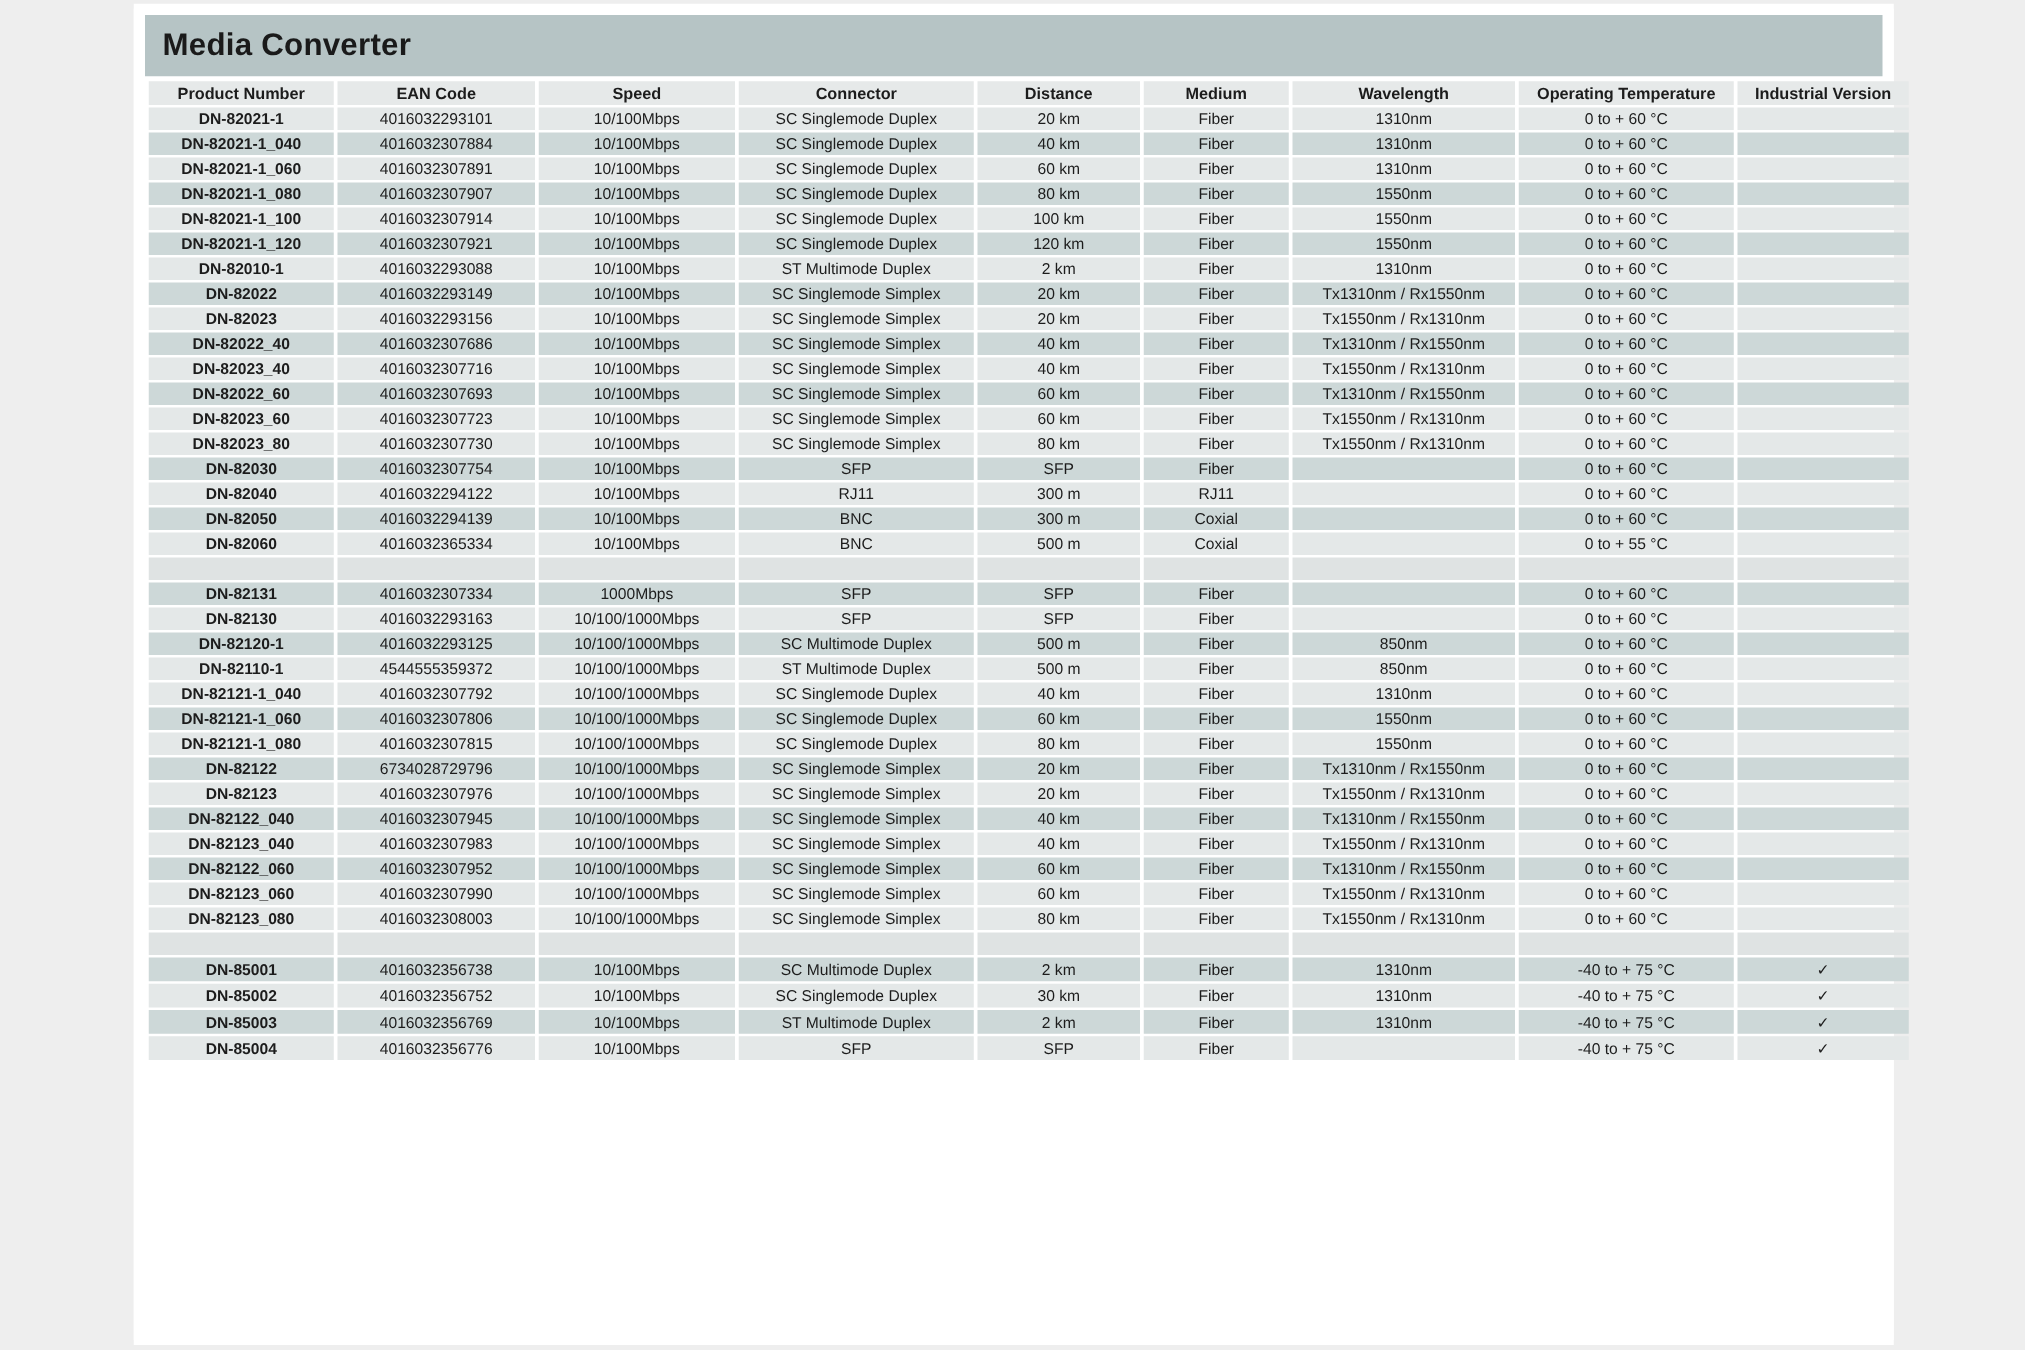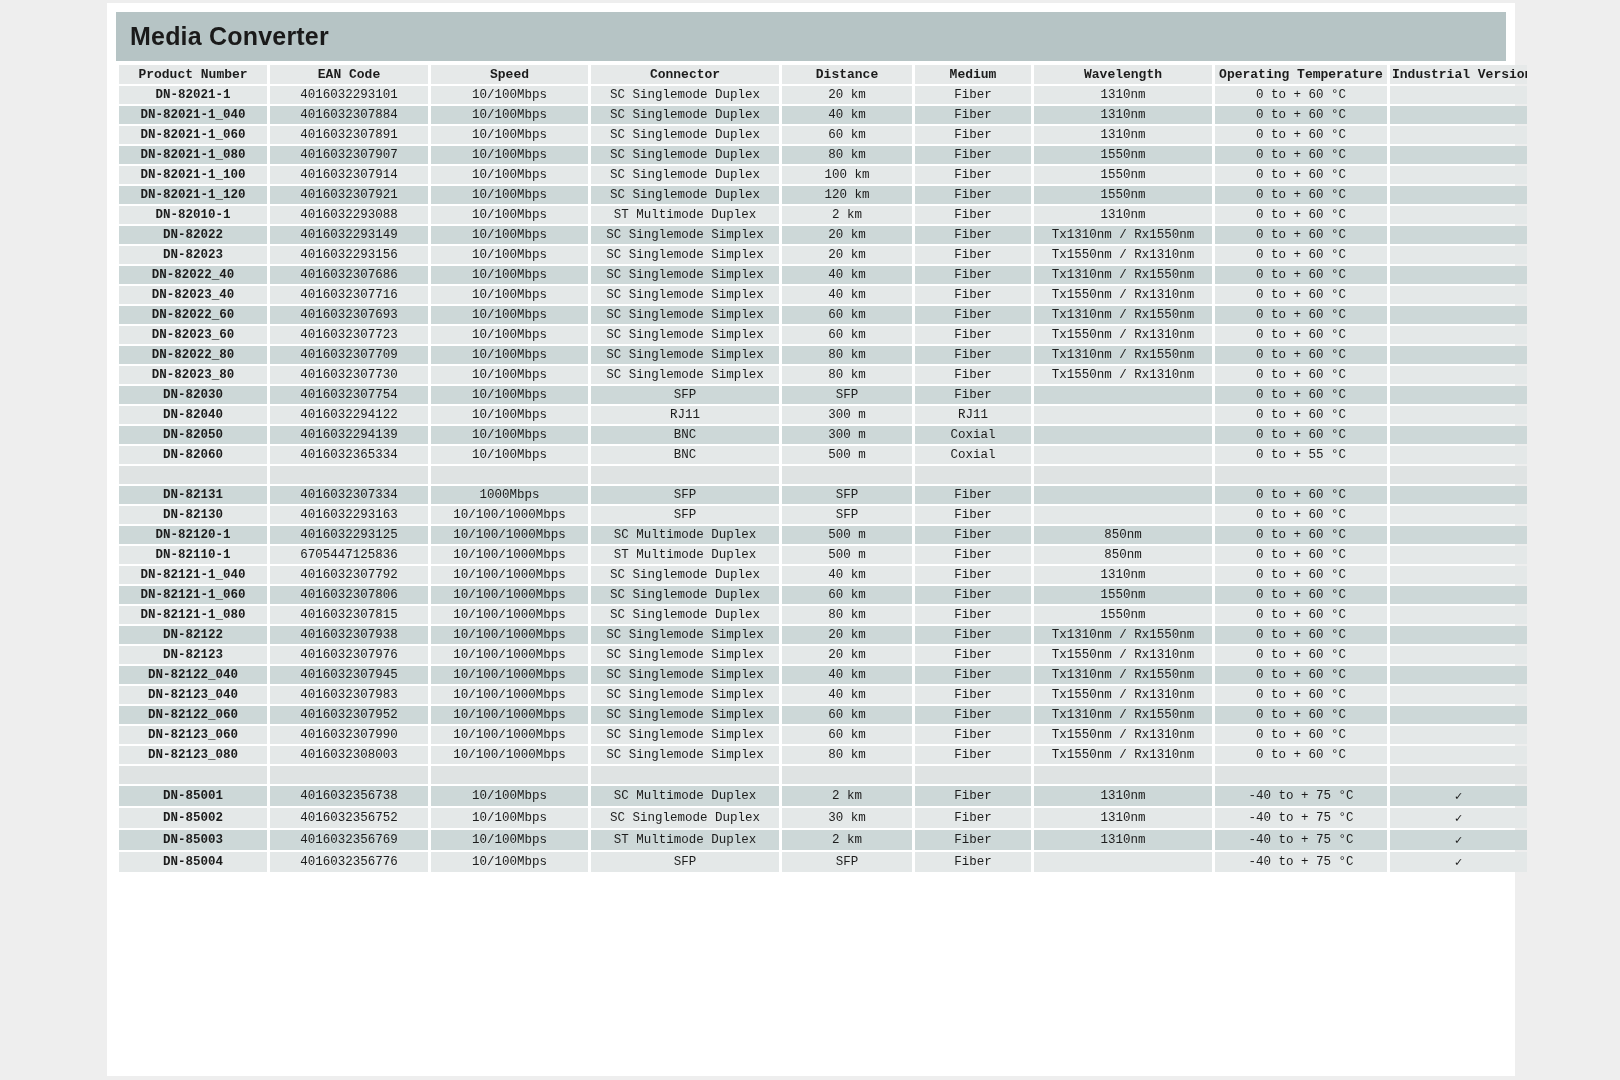--- a/index.html
+++ b/index.html
@@ -47,21 +47,20 @@
     color: #1a1a1a;
     letter-spacing: 0.2px;
   }
 
   table.spec {
     border-collapse: separate;
     border-spacing: 3px 2px;
     width: 1391px;
     margin-top: 2px;
     table-layout: fixed;
-    font-family: Liberation Mono, monospace;
   }
   table.spec th, table.spec td {
     font-size: 12.5px;
     color: #1c1c1c;
     text-align: center;
     height: 18px;
     padding: 2px 2px;
     box-sizing: border-box;
     white-space: nowrap;
     overflow: hidden;
@@ -267,31 +266,20 @@
             <td class="pn">DN-82023_60</td>
             <td>4016032307723</td>
             <td>10/100Mbps</td>
             <td>SC Singlemode Simplex</td>
             <td>60 km</td>
             <td>Fiber</td>
             <td>Tx1550nm / Rx1310nm</td>
             <td>0 to + 60 °C</td>
             <td>&nbsp;</td>
           </tr>
-          <tr class="dark">
-            <td class="pn">DN-82022_80</td>
-            <td>4016032307709</td>
-            <td>10/100Mbps</td>
-            <td>SC Singlemode Simplex</td>
-            <td>80 km</td>
-            <td>Fiber</td>
-            <td>Tx1310nm / Rx1550nm</td>
-            <td>0 to + 60 °C</td>
-            <td>&nbsp;</td>
-          </tr>
           <tr class="light">
             <td class="pn">DN-82023_80</td>
             <td>4016032307730</td>
             <td>10/100Mbps</td>
             <td>SC Singlemode Simplex</td>
             <td>80 km</td>
             <td>Fiber</td>
             <td>Tx1550nm / Rx1310nm</td>
             <td>0 to + 60 °C</td>
             <td>&nbsp;</td>
@@ -379,21 +367,21 @@
             <td>10/100/1000Mbps</td>
             <td>SC Multimode Duplex</td>
             <td>500 m</td>
             <td>Fiber</td>
             <td>850nm</td>
             <td>0 to + 60 °C</td>
             <td>&nbsp;</td>
           </tr>
           <tr class="light">
             <td class="pn">DN-82110-1</td>
-            <td>6705447125836</td>
+            <td>4544555359372</td>
             <td>10/100/1000Mbps</td>
             <td>ST Multimode Duplex</td>
             <td>500 m</td>
             <td>Fiber</td>
             <td>850nm</td>
             <td>0 to + 60 °C</td>
             <td>&nbsp;</td>
           </tr>
           <tr class="light">
             <td class="pn">DN-82121-1_040</td>
@@ -423,21 +411,21 @@
             <td>10/100/1000Mbps</td>
             <td>SC Singlemode Duplex</td>
             <td>80 km</td>
             <td>Fiber</td>
             <td>1550nm</td>
             <td>0 to + 60 °C</td>
             <td>&nbsp;</td>
           </tr>
           <tr class="dark">
             <td class="pn">DN-82122</td>
-            <td>4016032307938</td>
+            <td>6734028729796</td>
             <td>10/100/1000Mbps</td>
             <td>SC Singlemode Simplex</td>
             <td>20 km</td>
             <td>Fiber</td>
             <td>Tx1310nm / Rx1550nm</td>
             <td>0 to + 60 °C</td>
             <td>&nbsp;</td>
           </tr>
           <tr class="light">
             <td class="pn">DN-82123</td>

